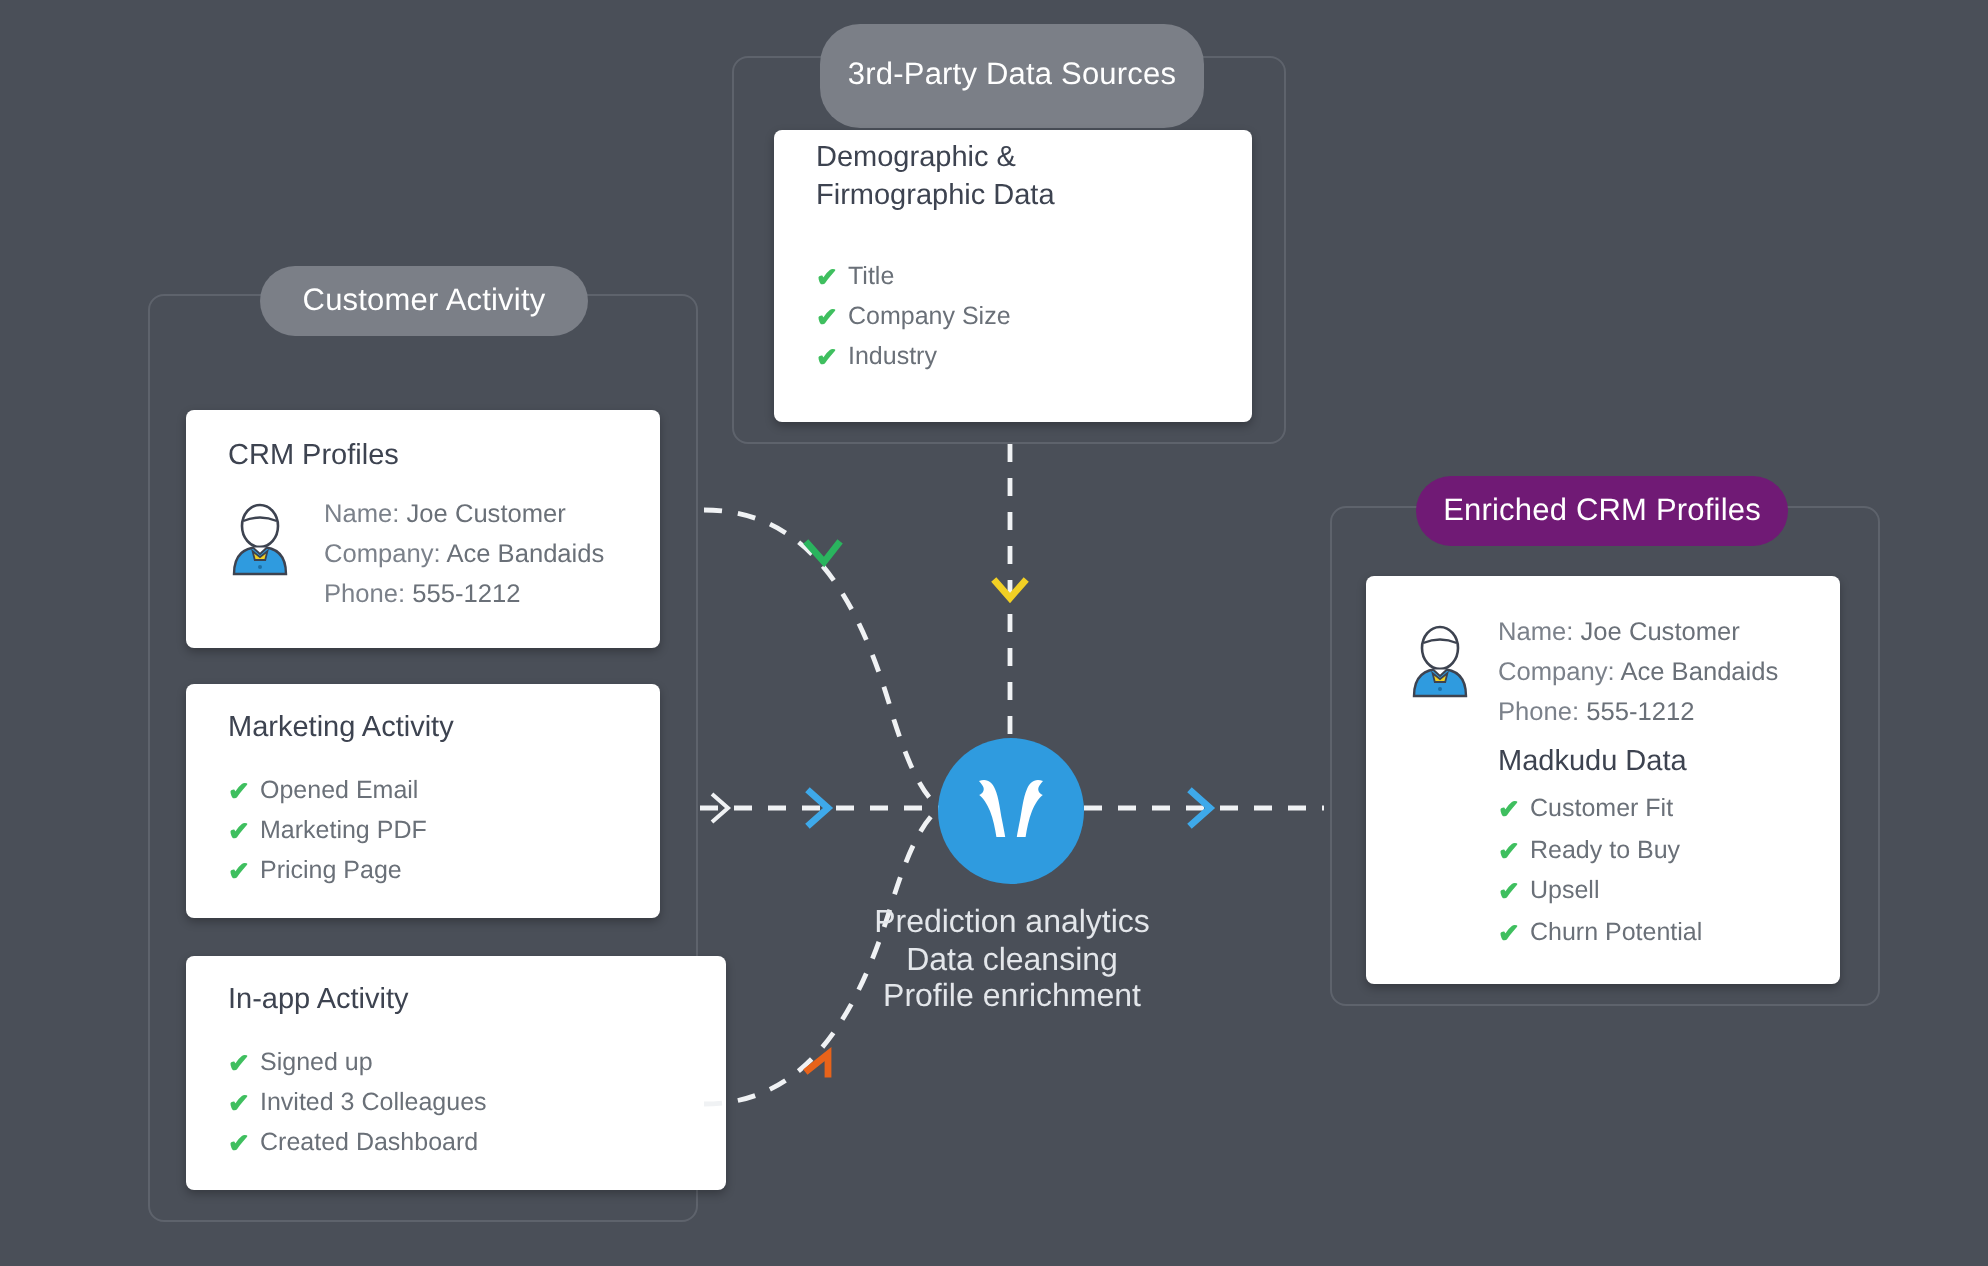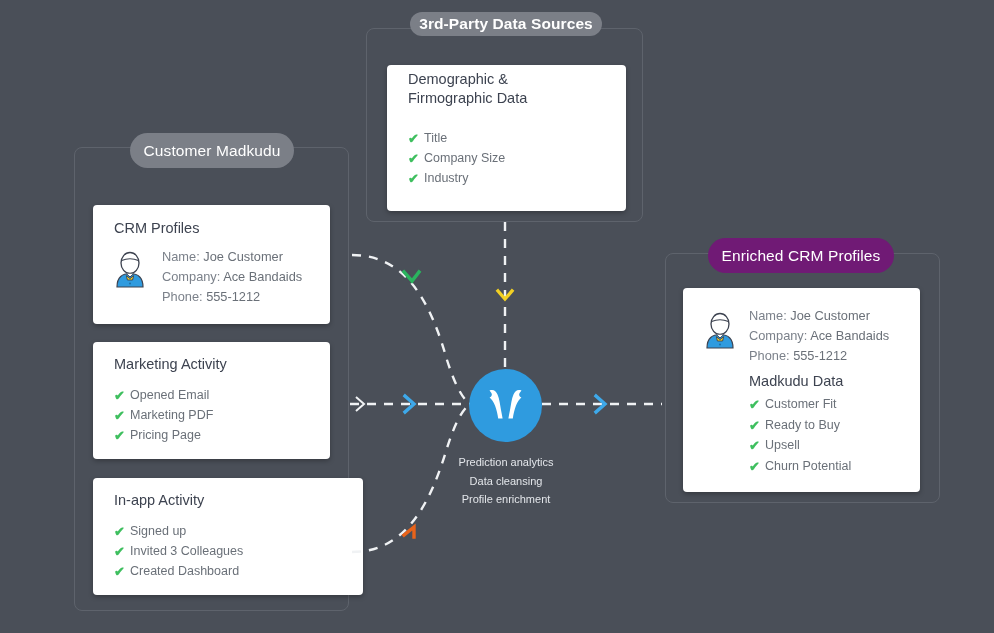--- a/index.html
+++ b/index.html
@@ -39,21 +39,21 @@
     color: #ffffff;
     font-size: 15.5px;
     letter-spacing: .1px;
     white-space: nowrap;
     box-sizing: border-box;
     padding: 0 20px;
   }
   .pill-grey { background: #7b7f87; }
   .pill-blue { background: #701a75; }
   #pill-customer-behavior { left: 130px; top: 133px; width: 164px; height: 35px; }
-  #pill-third-party       { left: 410px; top: 12px;  width: 192px; height: 24px; font-weight: bold; }
+  #pill-third-party       { left: 410px; top: 12px;  width: 192px; height: 52px; }
   #pill-enriched          { left: 708px; top: 238px; width: 186px; height: 35px; }
 
   
   .card {
     position: absolute;
     background: #ffffff;
     border-radius: 4px;
     box-shadow: 0 2px 5px rgba(0,0,0,0.28);
     box-sizing: border-box;
   }
@@ -137,21 +137,21 @@
     z-index: 3;
   }
   #hub svg { position: absolute; left: 0; top: 0; }
   #hub-caption {
     position: absolute;
     left: 416px;
     top: 453px;
     width: 180px;
     text-align: center;
     color: #e3e6ea;
-    font-size: 11px;
+    font-size: 16px;
     line-height: 18.6px;
     z-index: 3;
   }
 
   
   #connectors {
     position: absolute;
     left: 0; top: 0;
     width: 994px;
     height: 633px;
@@ -180,21 +180,21 @@
 
     <path d="M404,272 L412,281 L419,272" fill="none" stroke="#2ab45e" stroke-width="3.4" stroke-linecap="square"></path>
     <path d="M405,396 L414,404 L405,412" fill="none" stroke="#3ea9ea" stroke-width="3.4" stroke-linecap="square"></path>
     <path d="M404,535 L414,527 L414,537" fill="none" stroke="#e8631a" stroke-width="3.4" stroke-linecap="square"></path>
     <path d="M498,291 L505,299 L512,291" fill="none" stroke="#f2d024" stroke-width="3.4" stroke-linecap="square"></path>
     <path d="M596,396 L605,404 L596,412" fill="none" stroke="#3ea9ea" stroke-width="3.4" stroke-linecap="square"></path>
   </svg>
 
   <div class="panel" id="panel-customer-behavior"></div>
   <div class="pill pill-grey" id="pill-customer-behavior">
-    <span>Customer Madkudu</span>
+    <span>Customer Activity</span>
   </div>
 
   <div class="card" id="card-crm">
     <div class="card-title">CRM Profiles</div>
     <div class="avatar">
       <svg viewBox="0 0 38 38" width="38" height="38">
         <ellipse cx="19" cy="12" rx="9" ry="10.5" fill="#ffffff" stroke="#3d4350" stroke-width="1.3"></ellipse>
         <path d="M10.6 9.5 Q19 6 27.4 9.5" fill="none" stroke="#3d4350" stroke-width="1.2"></path>
         <path d="M6 36 C6 26 11.5 22.5 19 22.5 C26.5 22.5 32 26 32 36 Z" fill="#2f9bdf" stroke="#3d4350" stroke-width="1.2"></path>
         <path d="M15.5 22.8 L19 26 L22.5 22.8" fill="#ffffff" stroke="#3d4350" stroke-width="1"></path>

